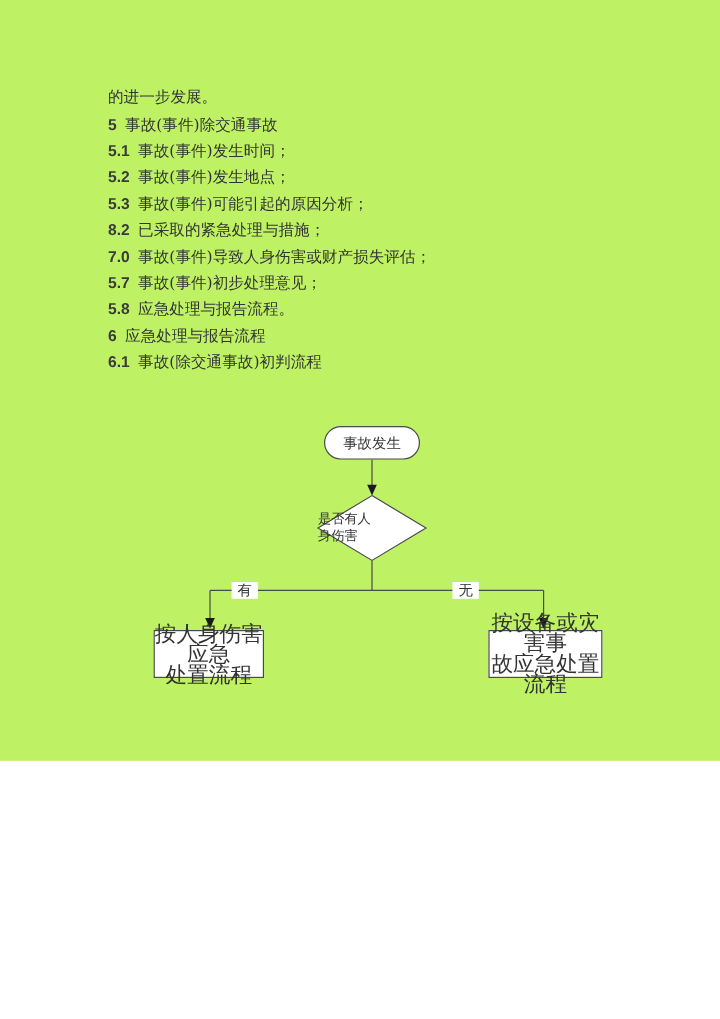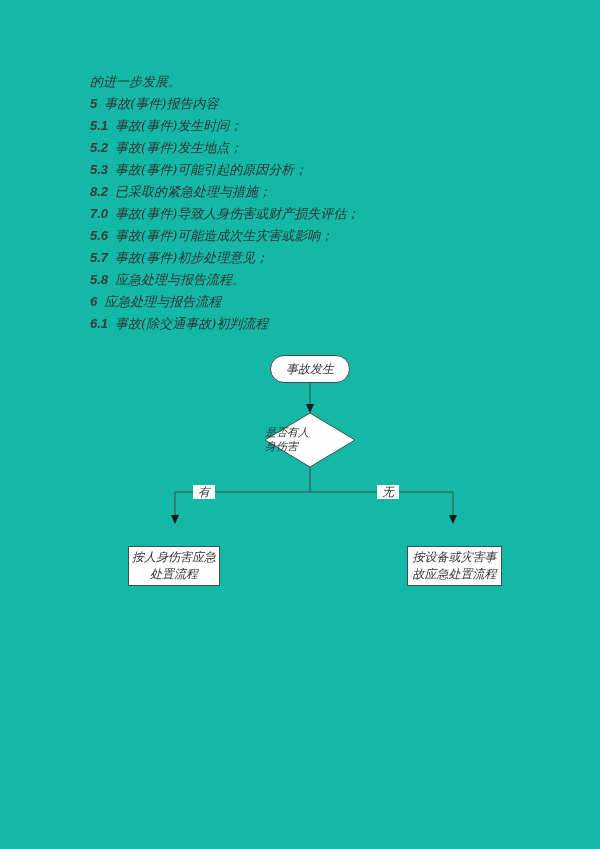--- a/index.html
+++ b/index.html
@@ -1,24 +1,23 @@
 <!DOCTYPE html>
 <html><head>
 <meta charset="utf-8">
 <style>
   html, body { margin: 0; padding: 0; }
   .page {
     position: relative;
     width: 600px;
-    height: 849px;
-    background: #14b8a6;
+    height: 634px;
+    background: #bef264;
     overflow: hidden;
     font-family: "DejaVu Serif", "Liberation Serif", serif;
     color: #333333;
-    font-style: italic;
   }
   .text-block {
     position: absolute;
     left: 90px;
     top: 71px;
     width: 460px;
   }
   .doc-line {
     height: 22px;
     line-height: 22px;
@@ -65,42 +64,40 @@
   .branch-label.no  { left: 388px; }
   .node-box {
     position: absolute;
     top: 525px;
     height: 40px;
     border: 1px solid #4a4a4a;
     box-sizing: border-box;
     display: flex; flex-direction: column;
     align-items: center; justify-content: center;
     text-align: center;
-    font-size: 12px;
+    font-size: 18px;
     line-height: 17px;
     background: #ffffff;
-    margin-top: 21px;
   }
   .node-box.left  { left: 128px; width: 92px; }
   .node-box.right { left: 407px; width: 95px; }
 </style>
 </head>
 <body>
 
 <div class="page">
 
   <div class="text-block">
     <div class="doc-line"><span class="txt">的进一步发展。</span></div>
-    <div class="doc-line"><span class="num">5</span><span class="txt">事故(事件)报告内容</span></div>
+    <div class="doc-line"><span class="num">5</span><span class="txt">事故(事件)除交通事故</span></div>
     <div class="doc-line"><span class="num">5.1</span><span class="txt">事故(事件)发生时间；</span></div>
     <div class="doc-line"><span class="num">5.2</span><span class="txt">事故(事件)发生地点；</span></div>
     <div class="doc-line"><span class="num">5.3</span><span class="txt">事故(事件)可能引起的原因分析；</span></div>
     <div class="doc-line"><span class="num">8.2</span><span class="txt">已采取的紧急处理与措施；</span></div>
     <div class="doc-line"><span class="num">7.0</span><span class="txt">事故(事件)导致人身伤害或财产损失评估；</span></div>
-    <div class="doc-line"><span class="num">5.6</span><span class="txt">事故(事件)可能造成次生灾害或影响；</span></div>
     <div class="doc-line"><span class="num">5.7</span><span class="txt">事故(事件)初步处理意见；</span></div>
     <div class="doc-line"><span class="num">5.8</span><span class="txt">应急处理与报告流程。</span></div>
     <div class="doc-line"><span class="num">6</span><span class="txt">应急处理与报告流程</span></div>
     <div class="doc-line"><span class="num">6.1</span><span class="txt">事故(除交通事故)初判流程</span></div>
   </div>
 
   <div class="flowchart">
     <svg width="600" height="849" viewBox="0 0 600 849">
 
       <line x1="310" y1="383" x2="310" y2="405" stroke="#4a4a4a" stroke-width="1"></line>

